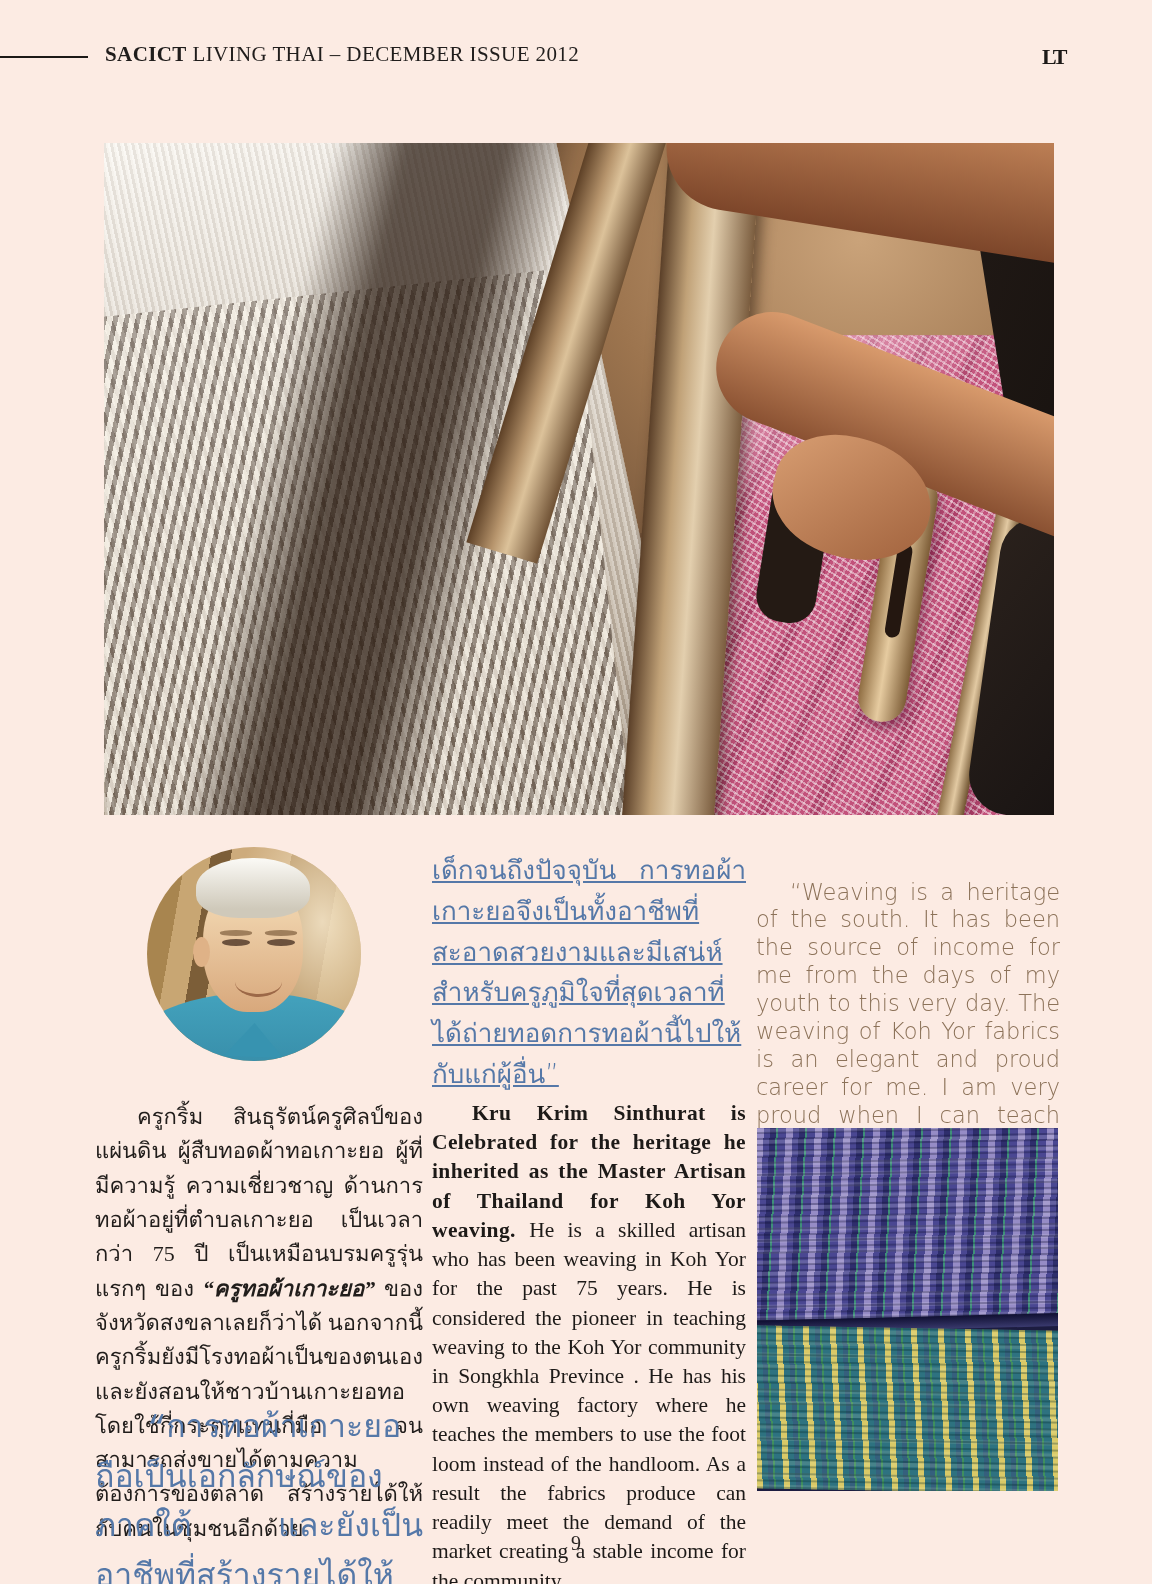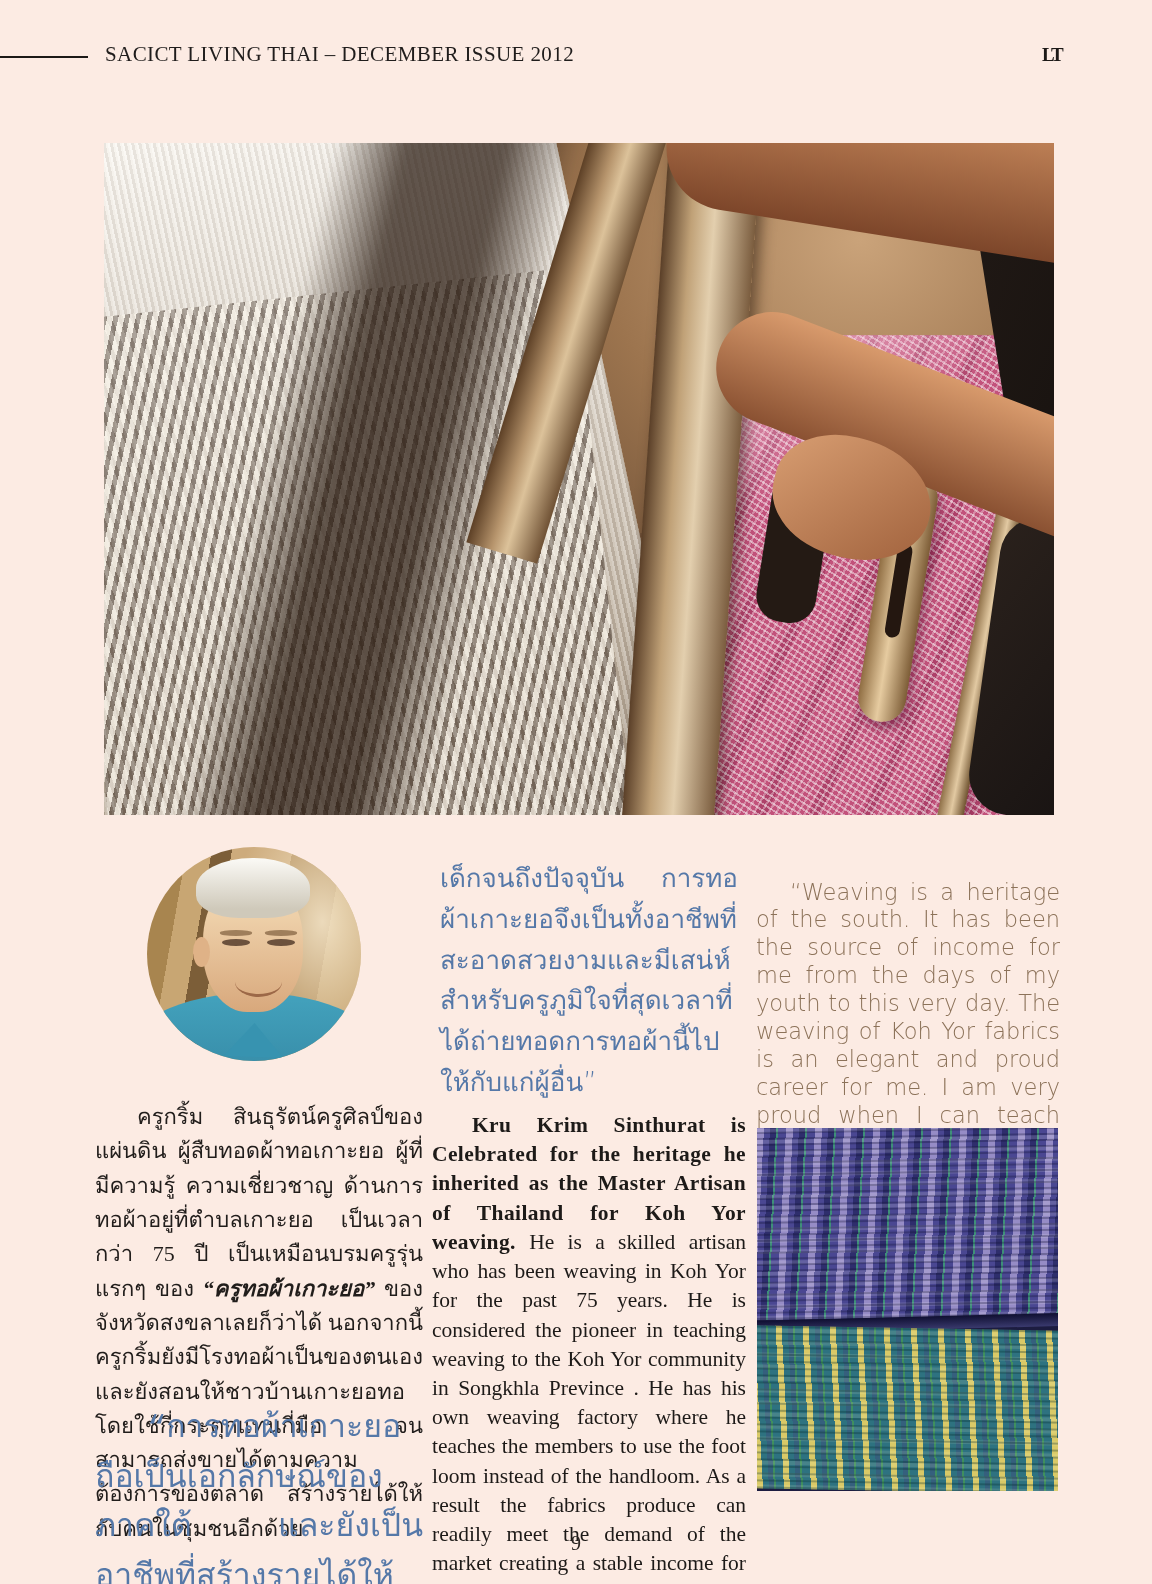--- a/index.html
+++ b/index.html
@@ -8,22 +8,22 @@
     background:#fcebe3;
     font-family:"Liberation Serif", serif;
     color:#211d1b;
     overflow:hidden;
   }
   .abs{position:absolute;}
 
   
   .header-rule{left:0;top:56px;width:88px;height:2px;background:#1c1917;}
   .magazine-title{left:105px;top:42px;font-size:21px;letter-spacing:.4px;color:#201d1c;white-space:nowrap;}
-  .magazine-title b{font-weight:400;}
-  .lt-logo{left:1042px;top:44px;font-size:19px;font-weight:700;letter-spacing:-2px;color:#1c1917;}
+  .magazine-title b{font-weight:700;}
+  .lt-logo{left:1042px;top:44px;font-size:22px;font-weight:700;letter-spacing:-2px;color:#1c1917;}
 
   
   .main-photo{left:104px;top:143px;width:950px;height:672px;overflow:hidden;background:#6f5138;}
   .p-bg-warm{left:420px;top:-30px;width:560px;height:420px;
     background:radial-gradient(ellipse at 60% 30%, #caa37a 0%, #9c744e 55%, #6f5138 100%);}
   .p-warp{left:-80px;top:-60px;width:600px;height:820px;transform:rotate(-12deg);
     background:
       linear-gradient(to bottom, rgba(255,255,255,.65), rgba(125,105,88,.35) 80%),
       repeating-linear-gradient(90deg,#f9f4ea 0 2px,#c7bcab 2px 5px,#efe8da 5px 7px);}
   .p-weave{left:-20px;top:150px;width:520px;height:560px;transform:rotate(-6deg);opacity:.85;
@@ -157,21 +157,21 @@
   <div class="abs pt-eye l"></div>
   <div class="abs pt-eye r"></div>
   <div class="abs pt-mouth"></div>
 </div>
 
 <p class="abs thai-paragraph"><span>ครูกริ้ม สินธุรัตน์ครูศิลป์ของแผ่นดิน ผู้สืบทอดผ้าทอเกาะยอ ผู้ที่มีความรู้ ความเชี่ยวชาญ ด้านการทอผ้าอยู่ที่ตำบลเกาะยอ เป็นเวลากว่า 75 ปี เป็นเหมือนบรมครูรุ่นแรกๆ ของ </span><span class="em">“ครูทอผ้าเกาะยอ”</span><span> ของจังหวัดสงขลาเลยก็ว่าได้ นอกจากนี้ ครูกริ้มยังมีโรงทอผ้าเป็นของตนเองและยังสอนให้ชาวบ้านเกาะยอทอโดยใช้กี่กระตุกแทนกี่มือ จนสามารถส่งขายได้ตามความต้องการของตลาด สร้างรายได้ให้กับคนในชุมชนอีกด้วย</span></p>
 
 <p class="abs thai-pull-quote">“การทอผ้าเกาะยอถือเป็นเอกลักษณ์ของภาคใต้ และยังเป็นอาชีพที่สร้างรายได้ให้ครูตั้งแต่</p>
 
 <div class="abs col-middle">
-  <p class="thai-intro-quote" style="margin:8px;">เด็กจนถึงปัจจุบัน การทอผ้าเกาะยอจึงเป็นทั้งอาชีพที่สะอาดสวยงามและมีเสน่ห์ สำหรับครูภูมิใจที่สุดเวลาที่ได้ถ่ายทอดการทอผ้านี้ไปให้กับแก่ผู้อื่น”</p>
+  <p class="thai-intro-quote" style="margin:0;text-decoration:underline;">เด็กจนถึงปัจจุบัน การทอผ้าเกาะยอจึงเป็นทั้งอาชีพที่สะอาดสวยงามและมีเสน่ห์ สำหรับครูภูมิใจที่สุดเวลาที่ได้ถ่ายทอดการทอผ้านี้ไปให้กับแก่ผู้อื่น”</p>
   <p class="english-paragraph"><span class="lead">Kru Krim Sinthurat is Celebrated for the heritage he inherited as the Master Artisan of Thailand for Koh Yor weaving.</span><span> He is a skilled artisan who has been weaving in Koh Yor for the past 75 years. He is considered the pioneer in teaching weaving to the Koh Yor community in Songkhla Prevince . He has his own weaving factory where he teaches the members to use the foot loom instead of the handloom. As a result the fabrics produce can readily meet the demand of the market creating a stable income for the community.</span></p>
 </div>
 
 <p class="abs english-pull-quote"><span>“Weaving is a heritage of the south. It has been the source of income for me from the days of my youth to this very day. The weaving of Koh Yor fabrics is an elegant and proud career for me. I am very proud when I can teach others this traditional craft.” </span><span class="arrow">→</span></p>
 
 <div class="abs fabric-photo">
   <div class="abs fab-top"></div>
   <div class="abs fab-fold"></div>
   <div class="abs fab-bottom"></div>
 </div>

